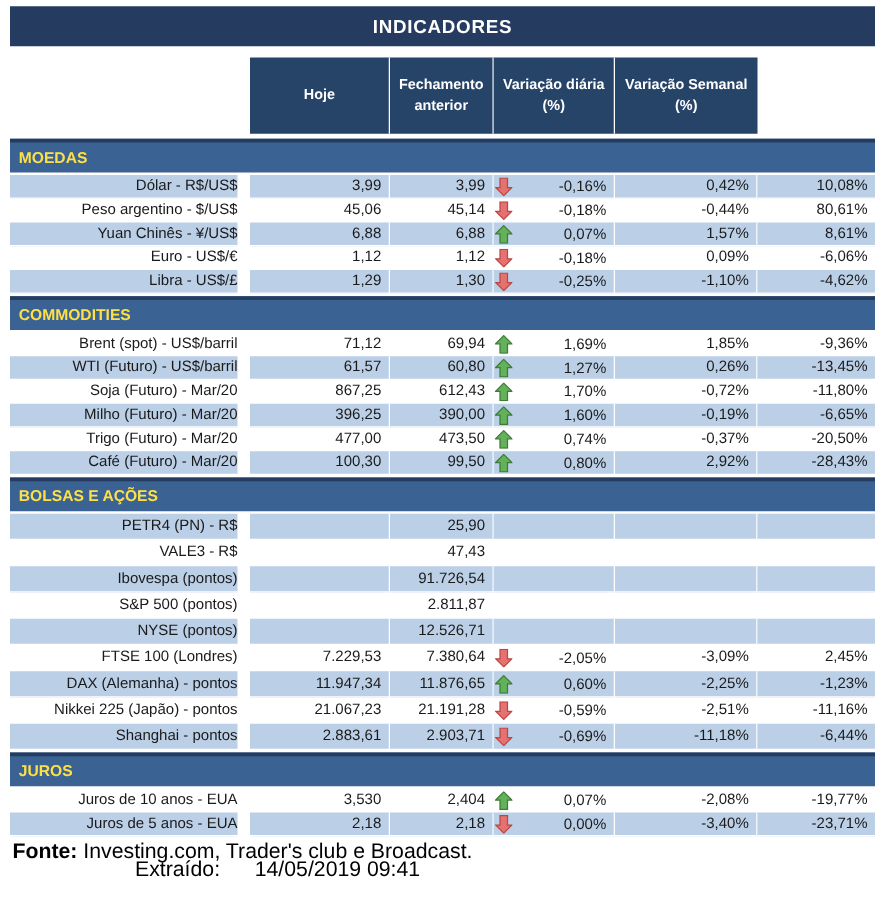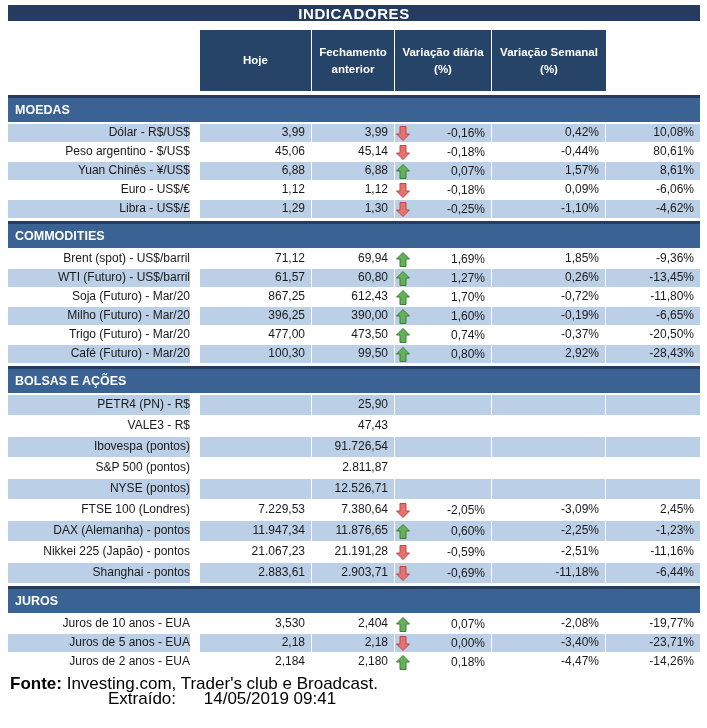--- a/index.html
+++ b/index.html
@@ -12,21 +12,21 @@
     height: 728px;
     overflow: hidden;
     font-family: "Liberation Sans", sans-serif;
     color: var(--text, #1a1a1a);
   }
   .wrap {
     width: 692px;
     margin: 5px 7px 0 8px;
   }
   .title-bar {
-    height: 16px;
+    height: 32px;
     background: var(--title-bar, #253C60);
     color: #ffffff;
     font-weight: bold;
     font-size: 15px;
     letter-spacing: 0.6px;
     display: flex;
     align-items: center;
     justify-content: center;
     margin-bottom: 9px;
   }
@@ -49,21 +49,21 @@
     justify-content: center;
     padding: 0 5px;
     border-right: 1px solid #ffffff;
     box-sizing: border-box;
   }
   .header-cell:last-child { border-right: none; }
   .section-bar {
     height: 24px;
     background: var(--section-bar, #3A6293);
     border-top: 3px solid var(--section-bar-top, #253C60);
-    color: #ffffff;
+    color: #fde047;
     font-weight: bold;
     font-size: 12.5px;
     display: flex;
     align-items: center;
     padding-left: 7px;
     margin: 2px 0;
   }
   .section-bar.first { margin-top: 4px; }
   .row { height: 19px; }
   .row.tall { height: 21px; }
@@ -405,34 +405,20 @@
         <div class="cell num fech">2,18</div>
         <div class="cell vard">
           <svg width="14" height="15" viewBox="0 0 14 15">
             <path d="M7 14.5 L0.5 8 L4 8 L4 0.5 L10 0.5 L10 8 L13.5 8 Z" fill="#E57170" stroke="#BB4845" stroke-width="1"></path>
           </svg>
           <span class="val">0,00%</span>
         </div>
         <div class="cell num vars">-3,40%</div>
         <div class="cell num vara">-23,71%</div>
       </div>
-      <div class="grid row">
-        <div class="cell label">Juros de 2 anos - EUA</div>
-        <div class="cell spacer"></div>
-        <div class="cell num hoje">2,184</div>
-        <div class="cell num fech">2,180</div>
-        <div class="cell vard">
-          <svg width="14" height="15" viewBox="0 0 14 15">
-            <path d="M7 0.5 L13.5 7 L10 7 L10 14.5 L4 14.5 L4 7 L0.5 7 Z" fill="#63B25B" stroke="#3E7B35" stroke-width="1"></path>
-          </svg>
-          <span class="val">0,18%</span>
-        </div>
-        <div class="cell num vars">-4,47%</div>
-        <div class="cell num vara">-14,26%</div>
-      </div>
     </div>
 
   <div class="footer">
     <div class="line1">
       <b>Fonte:</b>
       <span>Investing.com, Trader's club e Broadcast.</span>
     </div>
     <div class="line2">
       <span>Extraído:</span>
       <span class="val">14/05/2019 09:41</span>

